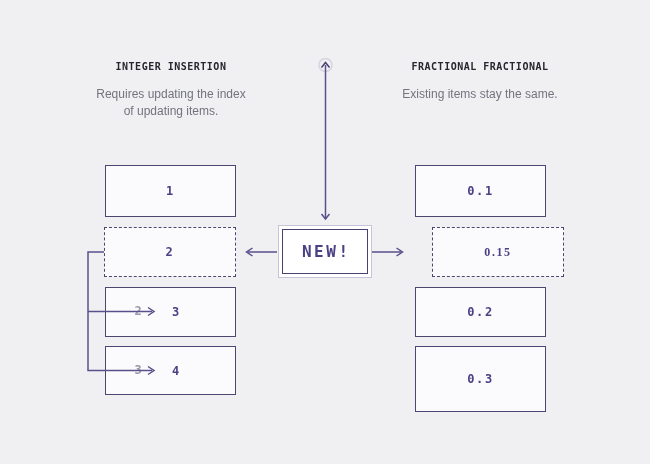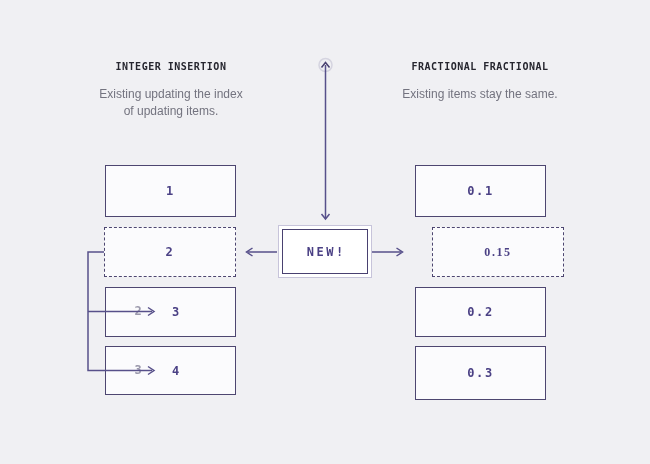--- a/index.html
+++ b/index.html
@@ -31,54 +31,54 @@
   .box.dashed { border-style:dashed; }
   .box.shifted span { text-indent:12px; }
 
   .b-l1 { left:105px; top:165px; width:131px; height:52px; }
   .b-l2 { left:104px; top:227px; width:132px; height:50px; }
   .b-l3 { left:105px; top:287px; width:131px; height:50px; }
   .b-l4 { left:105px; top:346px; width:131px; height:49px; }
   .b-r1 { left:415px; top:165px; width:131px; height:52px; }
   .b-r2 { left:432px; top:227px; width:132px; height:50px;font-family:Liberation Serif, serif; }
   .b-r3 { left:415px; top:287px; width:131px; height:50px; }
-  .b-r4 { left:415px; top:346px; width:131px; height:54px; }
+  .b-r4 { left:415px; top:346px; width:131px; height:66px; }
 
   .old-label {
     position:absolute; z-index:2; width:16px; text-align:center;
     font-weight:bold; font-size:12px; line-height:14px; color:#9b99ac;
   }
   .old-2 { left:130px; top:304px; }
   .old-3 { left:130px; top:363px; }
 
   .new-box {
     position:absolute; left:278px; top:225px; width:94px; height:53px;
     box-sizing:border-box; z-index:1;
     background:#ffffff; border:1px solid #c7c4da; padding:3px;
   }
   .new-inner {
     width:100%; height:100%; box-sizing:border-box;
     border:1.5px solid #494170; background:#ffffff;
     display:flex; align-items:center; justify-content:center;
-    font-weight:bold; font-size:12px; letter-spacing:2.5px; color:#4b4185;
+    font-weight:bold; font-size:16px; letter-spacing:2.5px; color:#4b4185;
   }
   .new-inner span { text-indent:2.5px; }
 
   .overlay {
     position:absolute; left:0; top:0; z-index:3; pointer-events:none;
   }
 </style>
 </head>
 <body>
 
 <div class="canvas">
 
   <div class="heading left">INTEGER INSERTION</div>
   <div class="subtitle left">
-    <div>Existing updating the index</div>
+    <div>Requires updating the index</div>
     <div>of updating items.</div>
   </div>
   <div class="heading right">FRACTIONAL FRACTIONAL</div>
   <div class="subtitle right">
     <div>Existing items stay the same.</div>
   </div>
 
   <div class="box b-l1">
     <span>1</span>
   </div>

